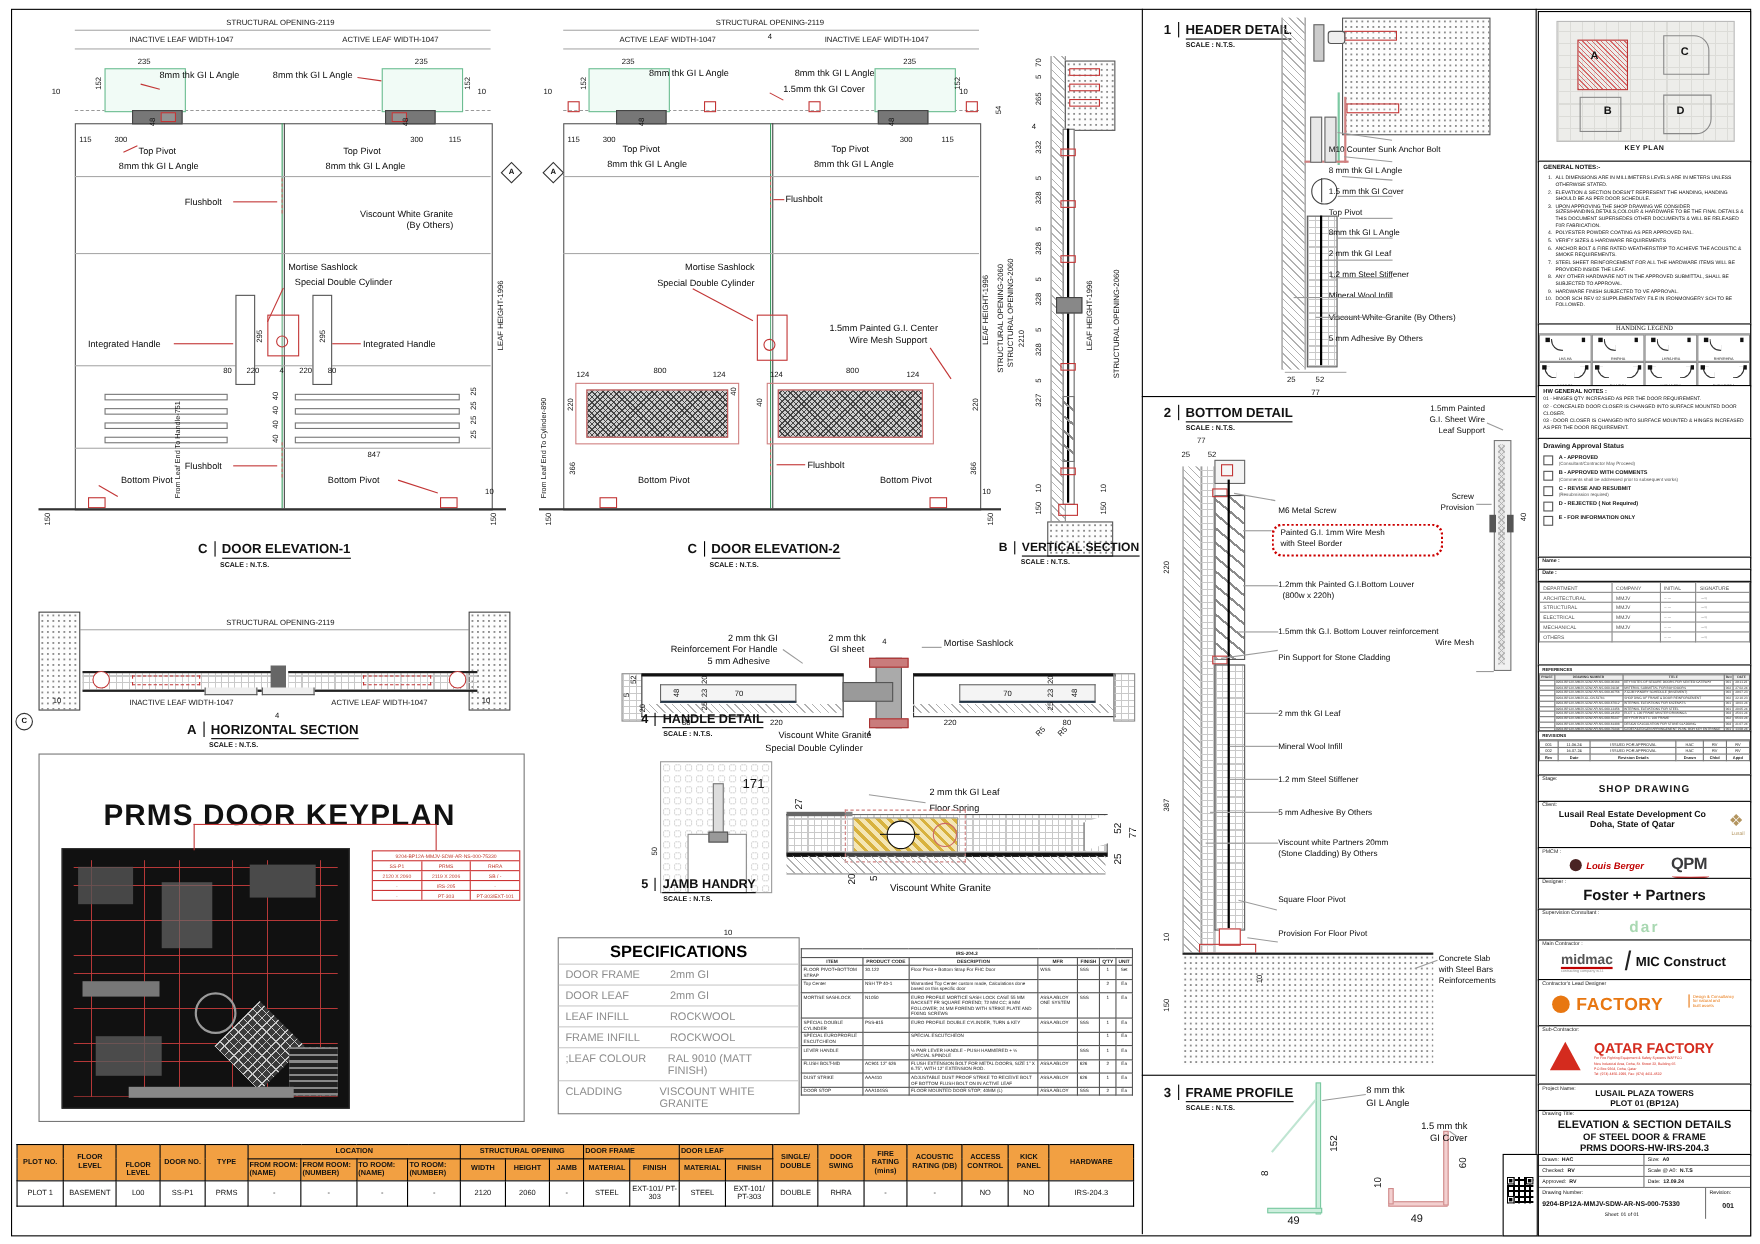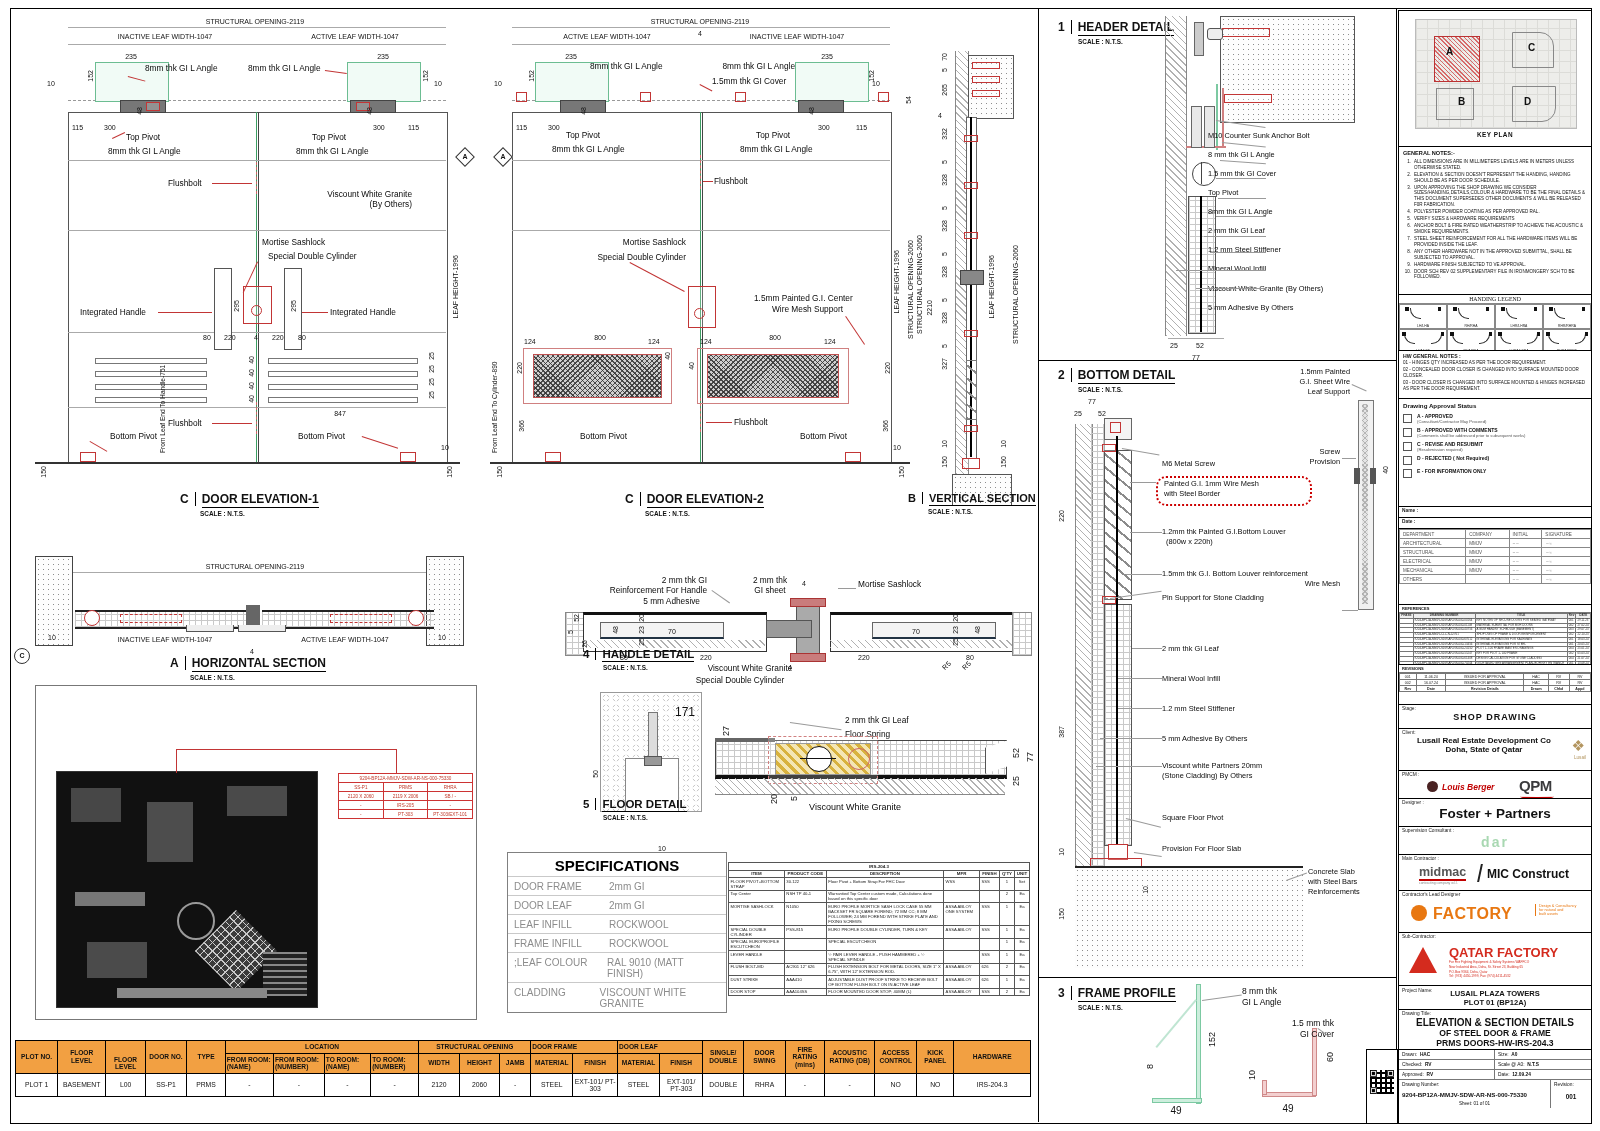--- a/index.html
+++ b/index.html
@@ -370,20 +370,21 @@
     <div class="dt" style="left:170px;top:656px">
       <div class="drow">
           <span class="l">A</span>
           <span class="n">HORIZONTAL SECTION</span>
         </div>
       <div class="sc">SCALE : N.T.S.</div>
     </div>
   </div>
 
   <div class="abs" style="left:35px;top:685px;width:440px;height:333px;border:1px solid #777">
+    <div class="abs" style="left:58px;top:40px;font-size:27px;font-weight:bold;letter-spacing:1px">PRMS DOOR KEYPLAN</div>
     <div class="abs" style="left:20px;top:85px;width:260px;height:235px;background:#111;border:1px solid #333;overflow:hidden">
       <div class="abs" style="left:10px;top:10px;width:240px;height:215px;background-image:repeating-linear-gradient(0deg,rgba(200,60,60,.9) 0 .5px,transparent .5px 16px),repeating-linear-gradient(90deg,rgba(200,60,60,.9) 0 .5px,transparent .5px 16px)"></div>
       <div class="abs" style="left:14px;top:16px;width:50px;height:34px;background:#555;opacity:.8"></div>
       <div class="abs" style="left:90px;top:30px;width:46px;height:60px;background:#666;opacity:.7"></div>
       <div class="abs" style="left:170px;top:14px;width:60px;height:30px;background:#4a4a4a"></div>
       <div class="abs" style="left:18px;top:120px;width:70px;height:14px;background:#777"></div>
       <div class="abs" style="left:30px;top:170px;width:60px;height:36px;background:#5a5a5a;opacity:.8"></div>
       <div class="abs" style="left:120px;top:130px;width:34px;height:34px;border:2px solid #9a9a9a;border-radius:50%"></div>
       <div class="abs wgrid" style="left:150px;top:150px;width:58px;height:58px;transform:rotate(45deg);background-color:#3a3a3a"></div>
       <div class="abs" style="left:206px;top:180px;width:44px;height:44px;background:repeating-linear-gradient(0deg,#888 0 2px,#222 2px 6px),repeating-linear-gradient(90deg,#888 0 2px,#222 2px 6px)"></div>
@@ -498,21 +499,21 @@
     <div class="abs hatch" style="left:715px;top:778px;width:290px;height:16px;border-bottom:1px solid #888"></div>
     <div class="dim v" style="left:1012px;top:748px;font-size:9px">52</div>
     <div class="dim v" style="left:1026px;top:752px;font-size:9px">77</div>
     <div class="dim v" style="left:1012px;top:776px;font-size:9px">25</div>
     <div class="dim v" style="left:770px;top:794px;font-size:9px">20</div>
     <div class="dim v" style="left:790px;top:796px;font-size:9px">5</div>
     <div class="lbl ctr" style="left:790px;top:802px;width:130px;font-size:9px">Viscount White Granite</div>
     <div class="dt" style="left:583px;top:798px;font-size:11.5px">
       <div class="drow">
           <span class="l">5</span>
-          <span class="n">FLOOR DETAIL</span>
+          <span class="n">JAMB HANDRY</span>
         </div>
       <div class="sc">SCALE : N.T.S.</div>
     </div>
   </div>
 
   <div class="spec" style="left:507px;top:852px;width:218px">
     <div class="sp-title">SPECIFICATIONS</div>
     <div>
         <div class="sp-row">
           <div class="sp-k">DOOR FRAME</div>
@@ -838,21 +839,21 @@
     <div class="glead" style="left:1118px;top:678px;width:44px"></div>
     <div class="dlbl" style="left:1162px;top:705px">1.2 mm Steel Stiffener</div>
     <div class="glead" style="left:1118px;top:708px;width:44px"></div>
     <div class="dlbl" style="left:1162px;top:735px">5 mm Adhesive By Others</div>
     <div class="glead" style="left:1100px;top:738px;width:62px"></div>
     <div class="dlbl" style="left:1162px;top:762px">Viscount white Partners 20mm</div>
     <div class="dlbl" style="left:1162px;top:772px">(Stone Cladding) By Others</div>
     <div class="glead" style="left:1096px;top:766px;width:66px"></div>
     <div class="dlbl" style="left:1162px;top:814px">Square Floor Pivot</div>
     <div class="glead" style="left:1126px;top:818px;width:36px;transform:rotate(14deg)"></div>
-    <div class="dlbl" style="left:1162px;top:845px">Provision For Floor Slab</div>
+    <div class="dlbl" style="left:1162px;top:845px">Provision For Floor Pivot</div>
     <div class="glead" style="left:1134px;top:852px;width:28px;transform:rotate(8deg)"></div>
     <div class="dlbl" style="left:1308px;top:868px">Concrete Slab</div>
     <div class="dlbl" style="left:1308px;top:878px">with Steel Bars</div>
     <div class="dlbl" style="left:1308px;top:888px">Reinforcements</div>
     <div class="glead" style="left:1286px;top:880px;width:22px;transform:rotate(-20deg)"></div>
 
     <div class="dlbl rt" style="left:1246px;top:368px;width:104px">1.5mm Painted</div>
     <div class="dlbl rt" style="left:1246px;top:378px;width:104px">G.I. Sheet Wire</div>
     <div class="dlbl rt" style="left:1246px;top:388px;width:104px">Leaf Support</div>
     <div class="glead" style="left:1352px;top:384px;width:16px;transform:rotate(24deg)"></div>

